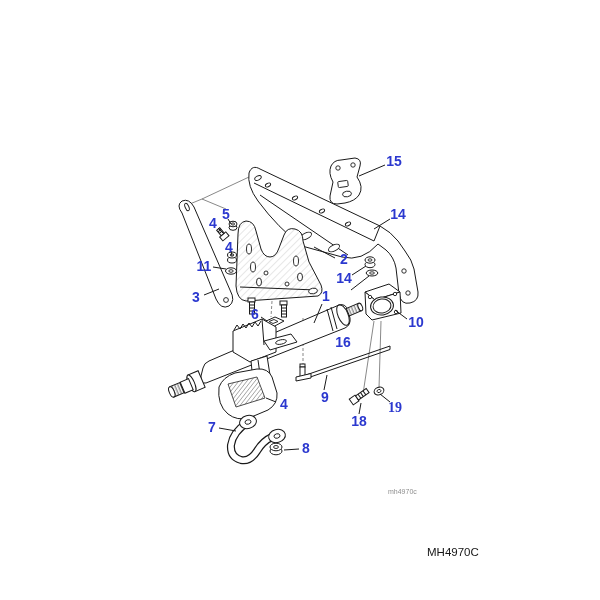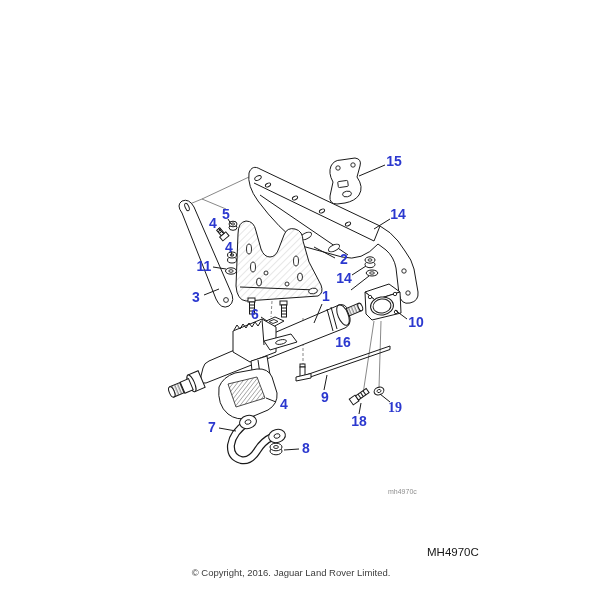--- a/index.html
+++ b/index.html
@@ -265,14 +265,13 @@
       <span class="callout" style="left: 284px; top: 404px;">4</span>
       <span class="callout" style="left: 394px; top: 161px;">15</span>
       <span class="callout" style="left: 343px; top: 294px; margin-top: 48px;">16</span>
       <span class="callout" style="left: 344px; top: 278px;">14</span>
       <span class="callout" style="left: 359px; top: 421px;">18</span>
       <span class="callout" style="left: 395px; top: 408px; font-family: Liberation Serif, serif;">19</span>
     </div>
 
   <div class="watermark">mh4970c</div>
   <div class="part-code">MH4970C</div>
-  <div class="copyright">© Copyright, 2016. Jaguar Land Rover Limited.</div>
 </div>
 
 </body></html>

